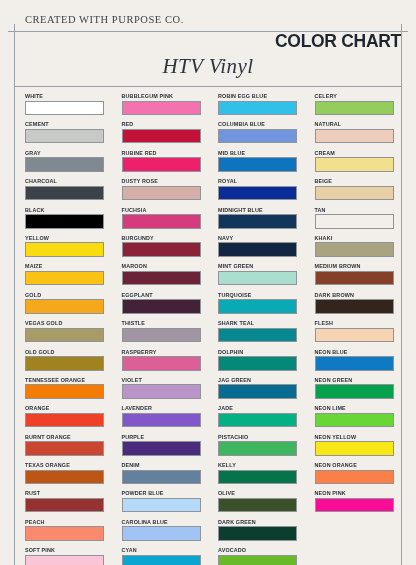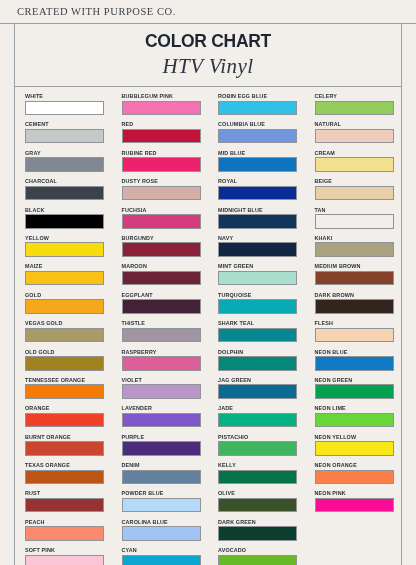--- a/index.html
+++ b/index.html
@@ -10,21 +10,21 @@
     background: #f2efea;
     font-family: "Liberation Sans", sans-serif;
     overflow: hidden;
   }
 
   .sheet {
     width: 416px;
     height: 565px;
     background: #f2efea;
     position: relative;
-    padding: 0;
+    padding: 8px;
     border-radius: 15px;
   }
 
   
   .brand-row {
     height: 23px;
     padding-left: 17px;
     display: flex;
     align-items: center;
   }
@@ -57,20 +57,21 @@
     border-bottom: 1px solid #9aa1a6;
     padding: 7px 0 7px 0;
     text-align: center;
   }
   .chart-title {
     font-family: "Liberation Sans", sans-serif;
     font-weight: bold;
     font-size: 17.5px;
     letter-spacing: -0.3px;
     color: #1d2530;
+    text-align: right;
   }
   .chart-subtitle {
     font-family: "Liberation Serif", serif;
     font-style: italic;
     font-size: 21px;
     color: #2b3440;
     margin-top: 2px;
     letter-spacing: 0.4px;
   }
 

